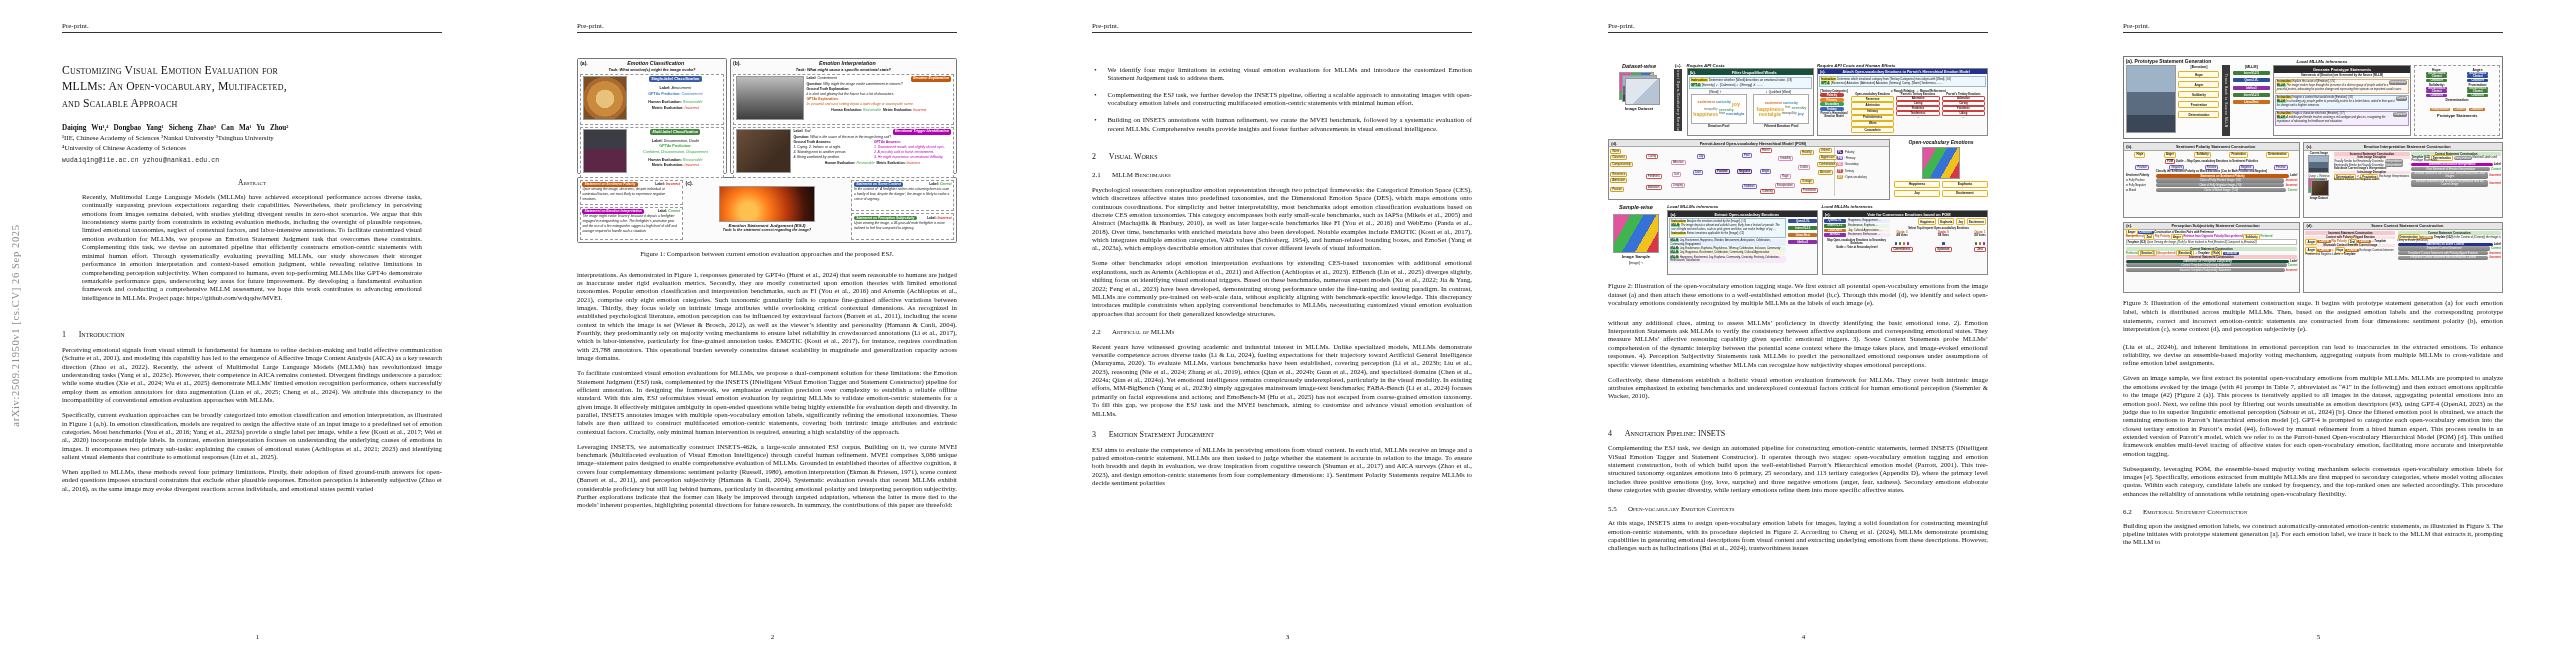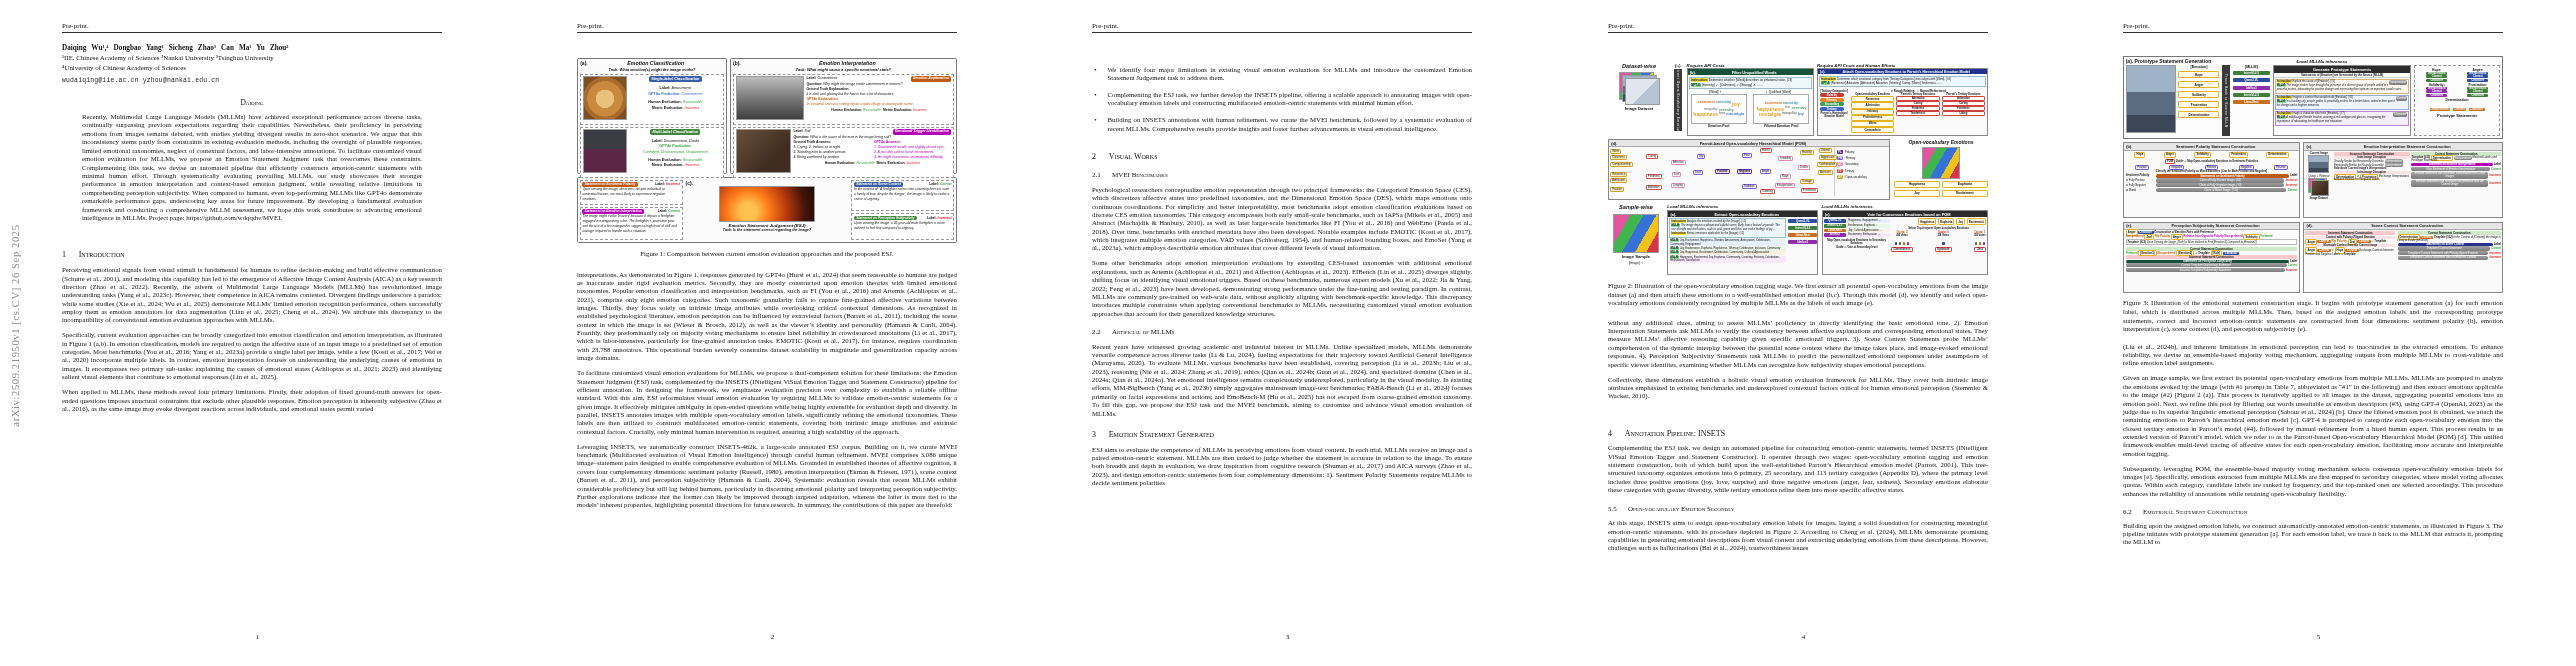--- a/index.html
+++ b/index.html
@@ -104,25 +104,30 @@
   .redch{border:0.7px solid #d04040;border-radius:1.1px;background:#fff;text-align:center;font-weight:bold;
          font-family:"Liberation Sans",sans-serif;padding:0 1.1px}
 </style>
 </head>
 <body>
 
 <div class="page" id="p1">
   <div class="watermark">arXiv:2509.21950v1  [cs.CV]  26 Sep 2025</div>
   <div class="inner">
     <div class="pp">Pre-print.</div>
+    <div class="title">
+      <div>Customizing Visual Emotion Evaluation for</div>
+      <div>MLLMs: An Open-vocabulary, Multifaceted,</div>
+      <div>and Scalable Approach</div>
+    </div>
     <div class="authors">Daiqing Wu¹,⁴   Dongbao Yang¹   Sicheng Zhao³   Can Ma¹   Yu Zhou²</div>
     <div class="affil">¹IIE, Chinese Academy of Sciences    ²Nankai University    ³Tsinghua University</div>
     <div class="affil">⁴University of Chinese Academy of Sciences</div>
     <div class="emails">wudaiqing@iie.ac.cn  yzhou@nankai.edu.cn</div>
-    <div class="abs-h">Daiqing</div>
+    <div class="abs-h">Abstract</div>
     <div class="abs">
       <span>Recently, Multimodal Large Language Models (MLLMs) have achieved exceptional performance across diverse tasks, continually surpassing previous expectations regarding their capabilities. Nevertheless, their proficiency in perceiving emotions from images remains debated, with studies yielding divergent results in zero-shot scenarios. We argue that this inconsistency stems partly from constraints in existing evaluation methods, including the oversight of plausible responses, limited emotional taxonomies, neglect of contextual factors, and labor-intensive annotations. To facilitate customized visual emotion evaluation for MLLMs, we propose an Emotion Statement Judgment task that overcomes these constraints. Complementing this task, we devise an automated pipeline that efficiently constructs emotion-centric statements with minimal human effort. Through systematically evaluating prevailing MLLMs, our study showcases their stronger performance in emotion interpretation and context-based emotion judgment, while revealing relative limitations in comprehending perception subjectivity. When compared to humans, even top-performing MLLMs like GPT4o demonstrate remarkable performance gaps, underscoring key areas for future improvement. By developing a fundamental evaluation framework and conducting a comprehensive MLLM assessment, we hope this work contributes to advancing emotional intelligence in MLLMs. Project page:</span>
       <span>https://github.com/wdqqdw/MVEI.</span>
     </div>
     <div class="sech">
       <span class="n">1</span><span>Introduction</span>
     </div>
     <p class="body">Perceiving emotional signals from visual stimuli is fundamental for humans to refine decision-making and build effective communication (Schutte et al., 2001), and modeling this capability has led to the emergence of Affective Image Content Analysis (AICA) as a key research direction (Zhao et al., 2022). Recently, the advent of Multimodal Large Language Models (MLLMs) has revolutionized image understanding tasks (Yang et al., 2023c). However, their competence in AICA remains contested. Divergent findings underscore a paradox: while some studies (Xie et al., 2024; Wu et al., 2025) demonstrate MLLMs’ limited emotion recognition performance, others successfully employ them as emotion annotators for data augmentation (Lian et al., 2025; Cheng et al., 2024). We attribute this discrepancy to the incompatibility of conventional emotion evaluation approaches with MLLMs.</p>
     <p class="body">Specifically, current evaluation approaches can be broadly categorized into emotion classification and emotion interpretation, as illustrated in Figure 1 (a,b). In emotion classification, models are required to assign the affective state of an input image to a predefined set of emotion categories. Most benchmarks (You et al., 2016; Yang et al., 2023a) provide a single label per image, while a few (Kosti et al., 2017; Wei et al., 2020) incorporate multiple labels. In contrast, emotion interpretation focuses on understanding the underlying causes of emotions in images. It encompasses two primary sub-tasks: explaining the causes of emotional states (Achlioptas et al., 2021; 2023) and identifying salient visual elements that contribute to emotional responses (Lin et al., 2025).</p>
     <p class="body">When applied to MLLMs, these methods reveal four primary limitations. Firstly, their adoption of fixed ground-truth answers for open-ended questions imposes structural constraints that exclude other plausible responses. Emotion perception is inherently subjective (Zhao et al., 2016), as the same image may evoke divergent reactions across individuals, and emotional states permit varied</p>
@@ -279,30 +284,30 @@
         </div>
       <div class="bullet">
         <span class="dot">•</span>
         <span class="bt">Building on INSETS annotations with human refinement, we curate the MVEI benchmark, followed by a systematic evaluation of recent MLLMs.  Comprehensive results provide insights and foster further advancements in visual emotional intelligence.</span>
         </div>
     </div>
     <div class="sech" style="margin-top:19px">
       <span class="n">2</span><span>Visual Works</span>
     </div>
     <div class="subh">
-      <span class="n">2.1</span><span>MVEI Benchmarks</span>
+      <span class="n">2.1</span><span>MLLM Benchmarks</span>
     </div>
     <p class="body">Psychological researchers conceptualize emotion representation through two principal frameworks: the Categorical Emotion Space (CES), which discretizes affective states into predefined taxonomies, and the Dimensional Emotion Space (DES), which maps emotions onto continuous coordinations. For simplicity and better interpretability, most benchmarks adopt emotion classification evaluations based on discrete CES emotion taxonomies. This category encompasses both early small-scale benchmarks, such as IAPSa (Mikels et al., 2005) and Abstract (Machajdik &amp; Hanbury, 2010), as well as later larger-scale benchmarks like FI (You et al., 2016) and WebEmo (Panda et al., 2018). Over time, benchmarks with enriched metadata have also been developed. Notable examples include EMOTIC (Kosti et al., 2017), which integrates multiple emotion categories, VAD values (Schlosberg, 1954), and human-related bounding boxes, and EmoSet (Yang et al., 2023a), which employs describable emotion attributes that cover different levels of visual information.</p>
     <p class="body">Some other benchmarks adopt emotion interpretation evaluations by extending CES-based taxonomies with additional emotional explanations, such as Artemis (Achlioptas et al., 2021) and Affection (Achlioptas et al., 2023). EIBench (Lin et al., 2025) diverges slightly, shifting focus on identifying visual emotional triggers. Based on these benchmarks, numerous expert models (Xu et al., 2022; Jia &amp; Yang, 2022; Feng et al., 2023) have been developed, demonstrating strong performance under the fine-tuning and testing paradigm. In contrast, MLLMs are commonly pre-trained on web-scale data, without explicitly aligning with benchmark-specific knowledge. This discrepancy introduces multiple constraints when applying conventional benchmarks to MLLMs, necessitating customized visual emotion evaluation approaches that account for their generalized knowledge structures.</p>
     <div class="subh">
       <span class="n">2.2</span><span>Artificial of MLLMs</span>
     </div>
     <p class="body">Recent years have witnessed growing academic and industrial interest in MLLMs. Unlike specialized models, MLLMs demonstrate versatile competence across diverse tasks (Li &amp; Lu, 2024), fueling expectations for their trajectory toward Artificial General Intelligence (Maruyama, 2020). To evaluate MLLMs, various benchmarks have been established, covering perception (Li et al., 2023b; Liu et al., 2023), reasoning (Nie et al., 2024; Zhang et al., 2019), ethics (Qian et al., 2024b; Guan et al., 2024), and specialized domains (Chen et al., 2024a; Qian et al., 2024a). Yet emotional intelligence remains conspicuously underexplored, particularly in the visual modality. In existing efforts, MM-BigBench (Yang et al., 2023b) simply aggregates mainstream image-text benchmarks; FABA-Bench (Li et al., 2024) focuses primarily on facial expressions and actions; and EmoBench-M (Hu et al., 2025) has not escaped from coarse-grained emotion taxonomy. To fill this gap, we propose the ESJ task and the MVEI benchmark, aiming to customize and advance visual emotion evaluation of MLLMs.</p>
     <div class="sech" style="margin-top:12.2px">
-      <span class="n">3</span><span>Emotion Statement Generated</span>
+      <span class="n">3</span><span>Emotion Statement Judgement</span>
     </div>
     <p class="body">ESJ aims to evaluate the competence of MLLMs in perceiving emotions from visual content.  In each trial, MLLMs receive an image and a paired emotion-centric statement.  MLLMs are then tasked to judge whether the statement is accurate in relation to the image. To ensure both breadth and depth in evaluation, we draw inspiration from cognitive research (Shuman et al., 2017) and AICA surveys (Zhao et al., 2023), and design emotion-centric statements from four complementary dimensions: 1). Sentiment Polarity Statements require MLLMs to decide sentiment polarities</p>
   </div>
   <div class="pageno">3</div>
 </div>
 
 <div class="page" id="p4">
   <div class="inner">
     <div class="pp">Pre-print.</div>
 
@@ -588,21 +593,21 @@
     </div>
 
     <div class="cap">Figure 2: Illustration of the open-vocabulary emotion tagging stage. We first extract all potential open-vocabulary emotions from the image dataset (a) and then attach these emotions to a well-established emotion model (b,c).  Through this model (d), we identify and select open-vocabulary emotions consistently recognized by multiple MLLMs as the labels of each image (e).</div>
     <p class="body" style="margin-top:11px">without any additional clues, aiming to assess MLLMs’ proficiency in directly identifying the basic emotional tone.  2). Emotion Interpretation Statements ask MLLMs to verify the consistency between affective explanations and corresponding emotional states. They measure MLLMs’ affective reasoning capability given specific emotional triggers. 3). Scene Context Statements probe MLLMs’ comprehension of the dynamic interplay between the potential scene context where the image takes place, and image-evoked emotional responses. 4). Perception Subjectivity Statements task MLLMs to predict the personalized emotional responses under assumptions of specific viewer identities, examining whether MLLMs can recognize how subjectivity shapes emotional perceptions.</p>
     <p class="body">Collectively, these dimensions establish a holistic visual emotion evaluation framework for MLLMs. They cover both intrinsic image attributes emphasized in existing benchmarks and underexplored contextual factors critical for human emotional perception (Stemmler &amp; Wacker, 2010).</p>
     <div class="sech" style="">
       <span class="n">4</span><span>Annotation Pipeline: INSETS</span>
     </div>
     <p class="body">Complementing the ESJ task, we design an automated pipeline for constructing emotion-centric statements, termed INSETS (INtelligent ViSual Emotion Tagger and Statement Constructor).  It operates through two stages: open-vocabulary emotion tagging and emotion statement construction, both of which build upon the well-established Parrott’s Hierarchical emotion model (Parrott, 2001). This tree-structured taxonomy organizes emotions into 6 primary, 25 secondary, and 113 tertiary categories (Appendix D), where the primary level includes three positive emotions (joy, love, surprise) and three negative emotions (anger, fear, sadness). Secondary emotions elaborate these categories with greater diversity, while tertiary emotions refine them into more specific affective states.</p>
     <div class="subh">
-      <span class="n">5.5</span><span>Open-vocabulary Emotion Secondly</span>
+      <span class="n">5.5</span><span>Open-vocabulary Emotion Contexts</span>
     </div>
     <p class="body">At this stage, INSETS aims to assign open-vocabulary emotion labels for images, laying a solid foundation for constructing meaningful emotion-centric statements, with its procedure depicted in Figure 2.  According to Cheng et al. (2024), MLLMs demonstrate promising capabilities in generating emotional descriptions from visual content and extracting underlying emotions from these descriptions. However, challenges such as hallucinations (Bai et al., 2024), trustworthiness issues</p>
   </div>
   <div class="pageno">4</div>
 </div>
 
 <div class="page" id="p5">
   <div class="inner">
     <div class="pp">Pre-print.</div>
 

